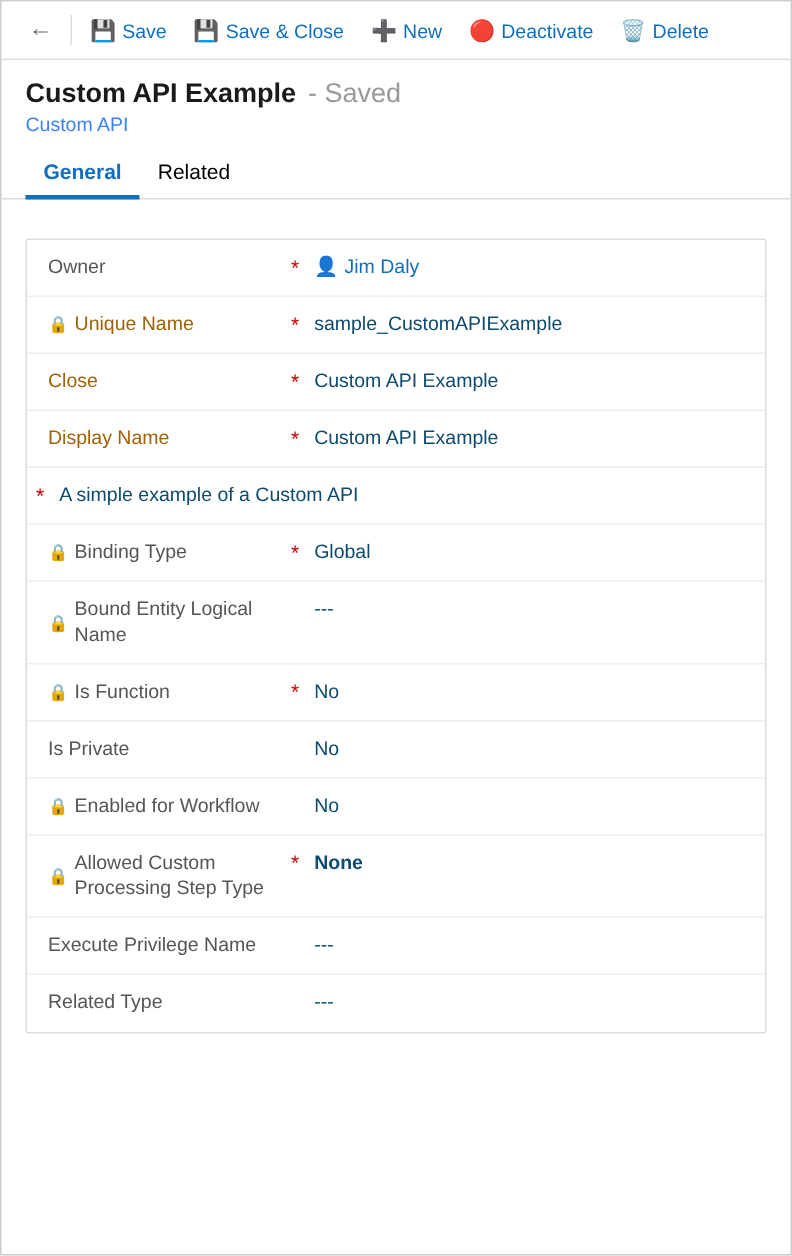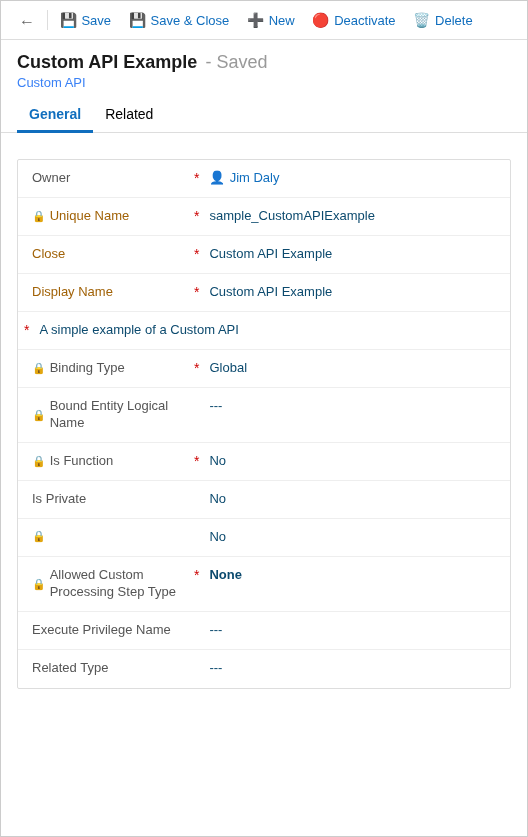--- a/index.html
+++ b/index.html
@@ -288,20 +288,21 @@
       </div>
       <div class="required-star" style="visibility:hidden;">*</div>
       <div class="field-value-cell">
         <span>No</span>
       </div>
     </div>
 
     <div class="form-row">
       <div class="field-label-cell">
         <span class="lock-icon">🔒</span>
+        <span class="field-label-text">Enabled for Workflow</span>
       </div>
       <div class="required-star" style="visibility:hidden;">*</div>
       <div class="field-value-cell">
         <span>No</span>
       </div>
     </div>
 
     <div class="form-row">
       <div class="field-label-cell">
         <span class="lock-icon">🔒</span>

